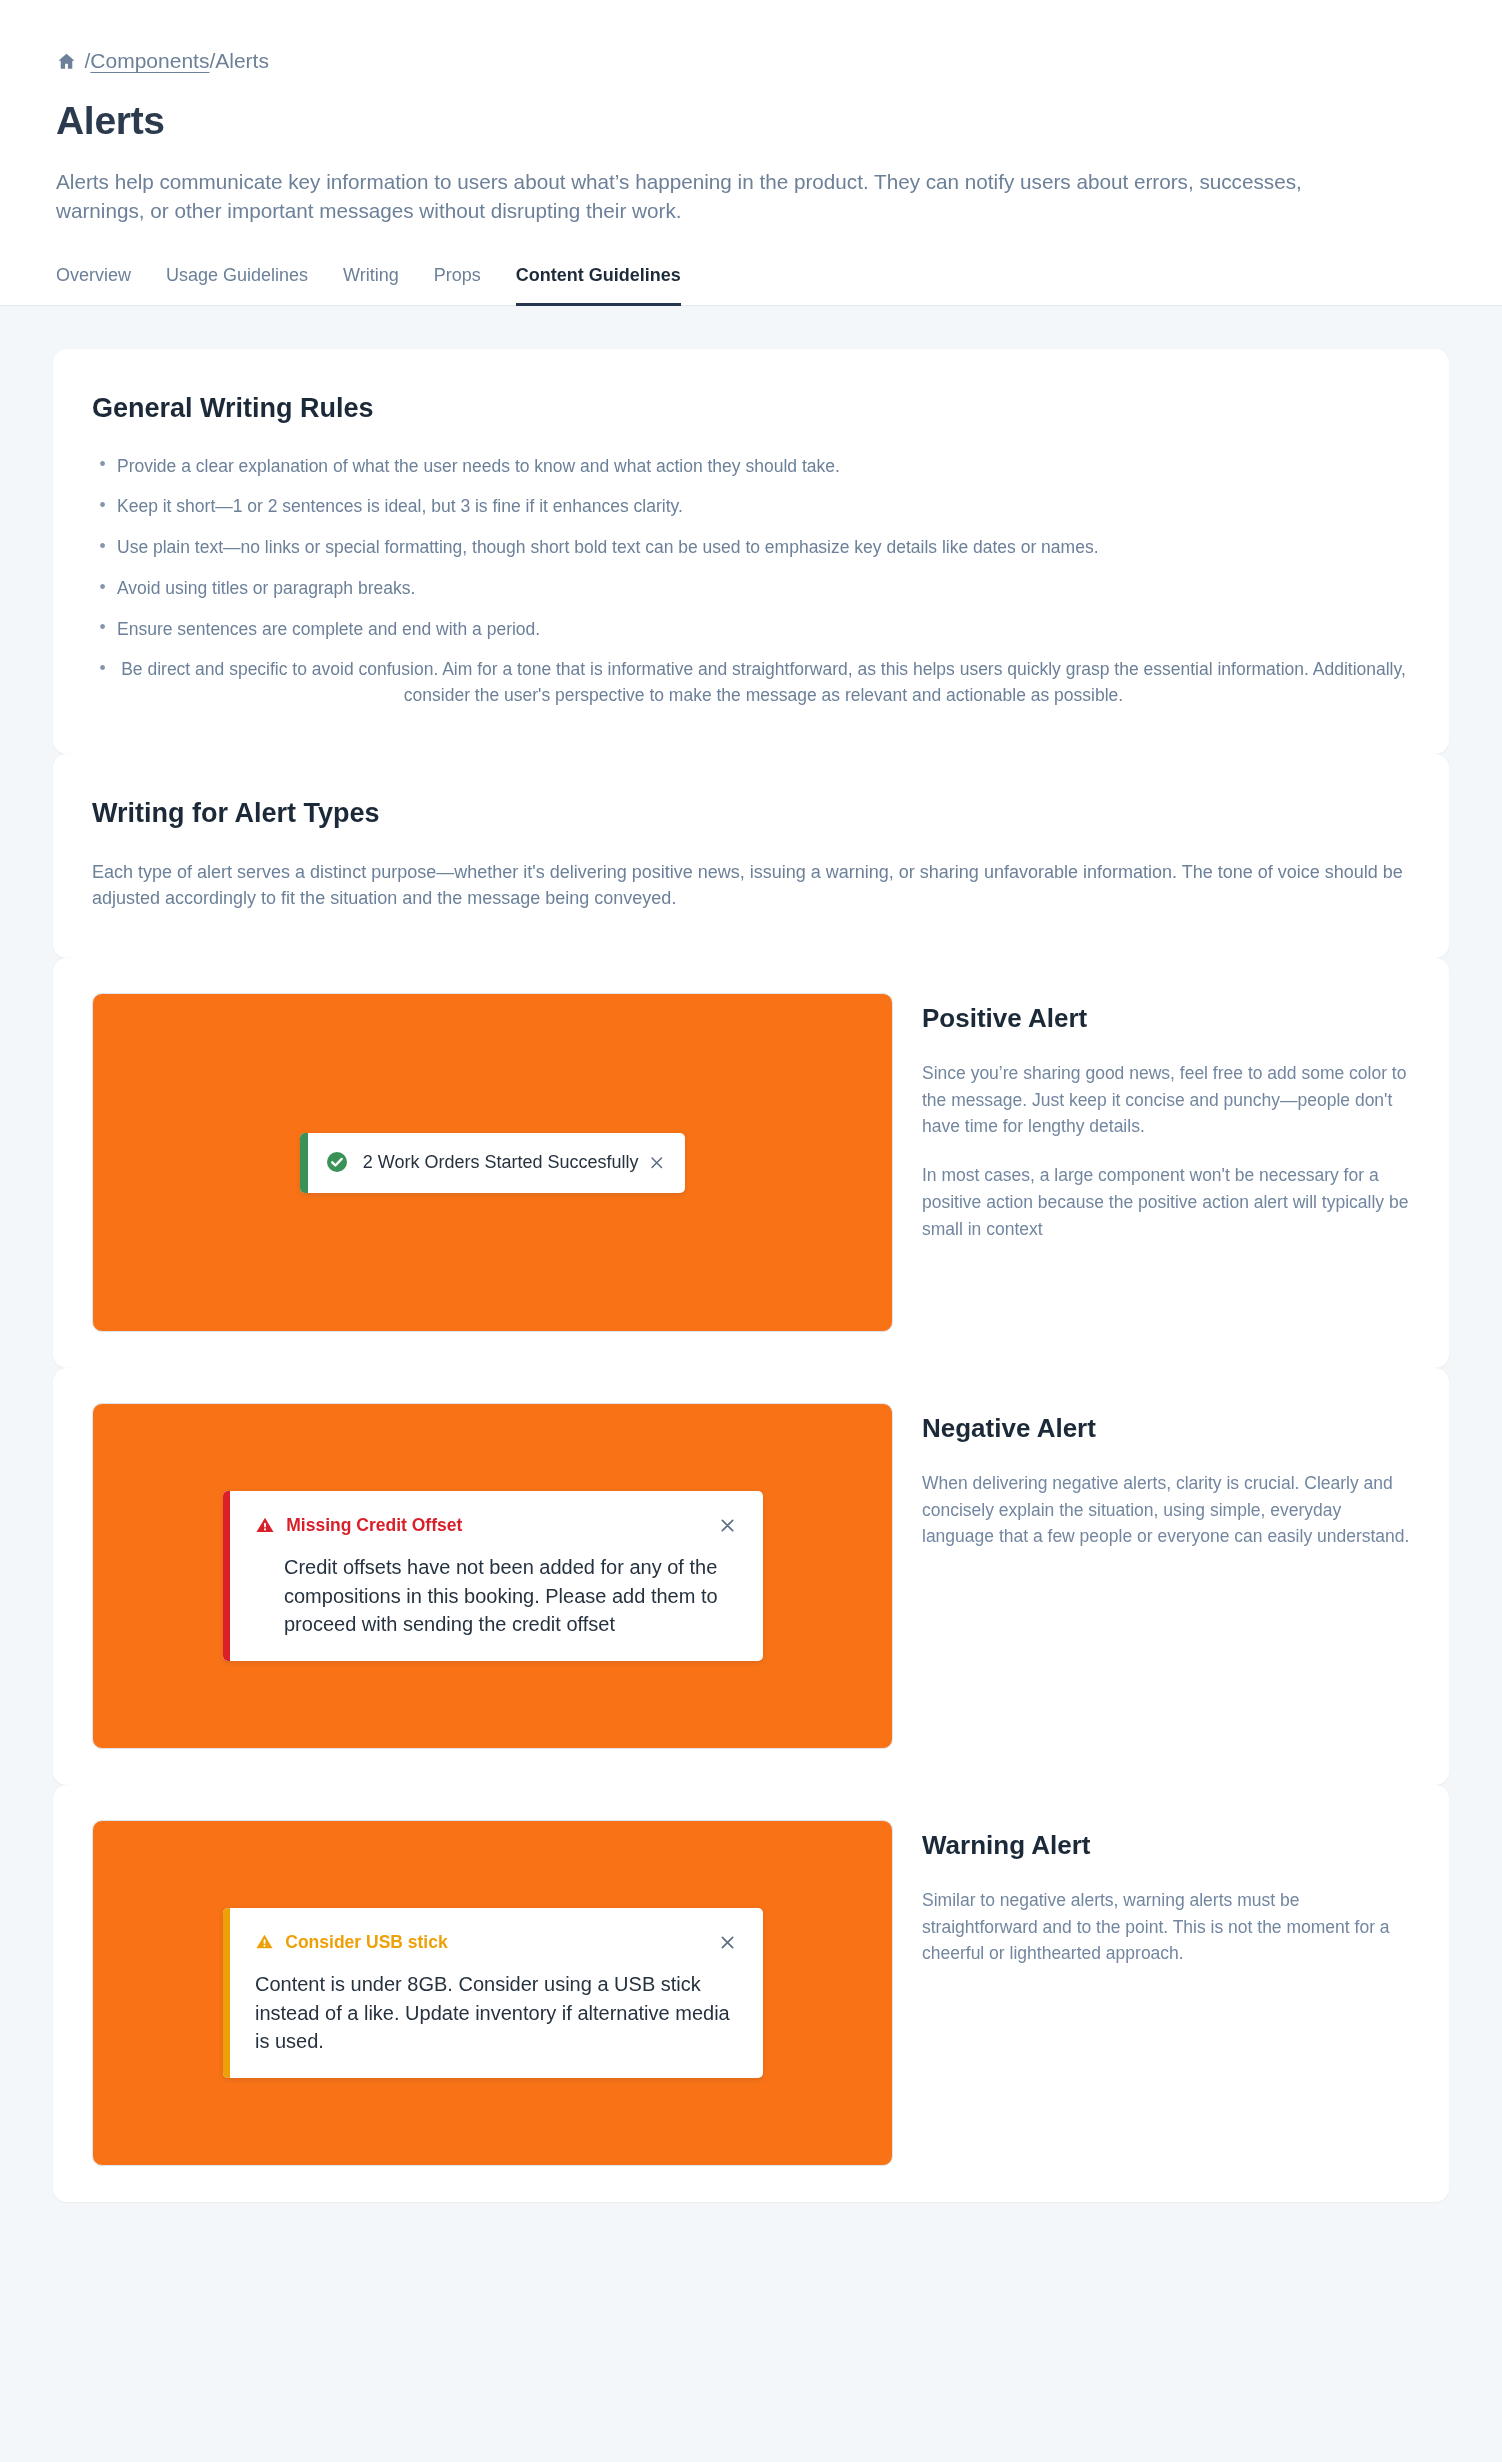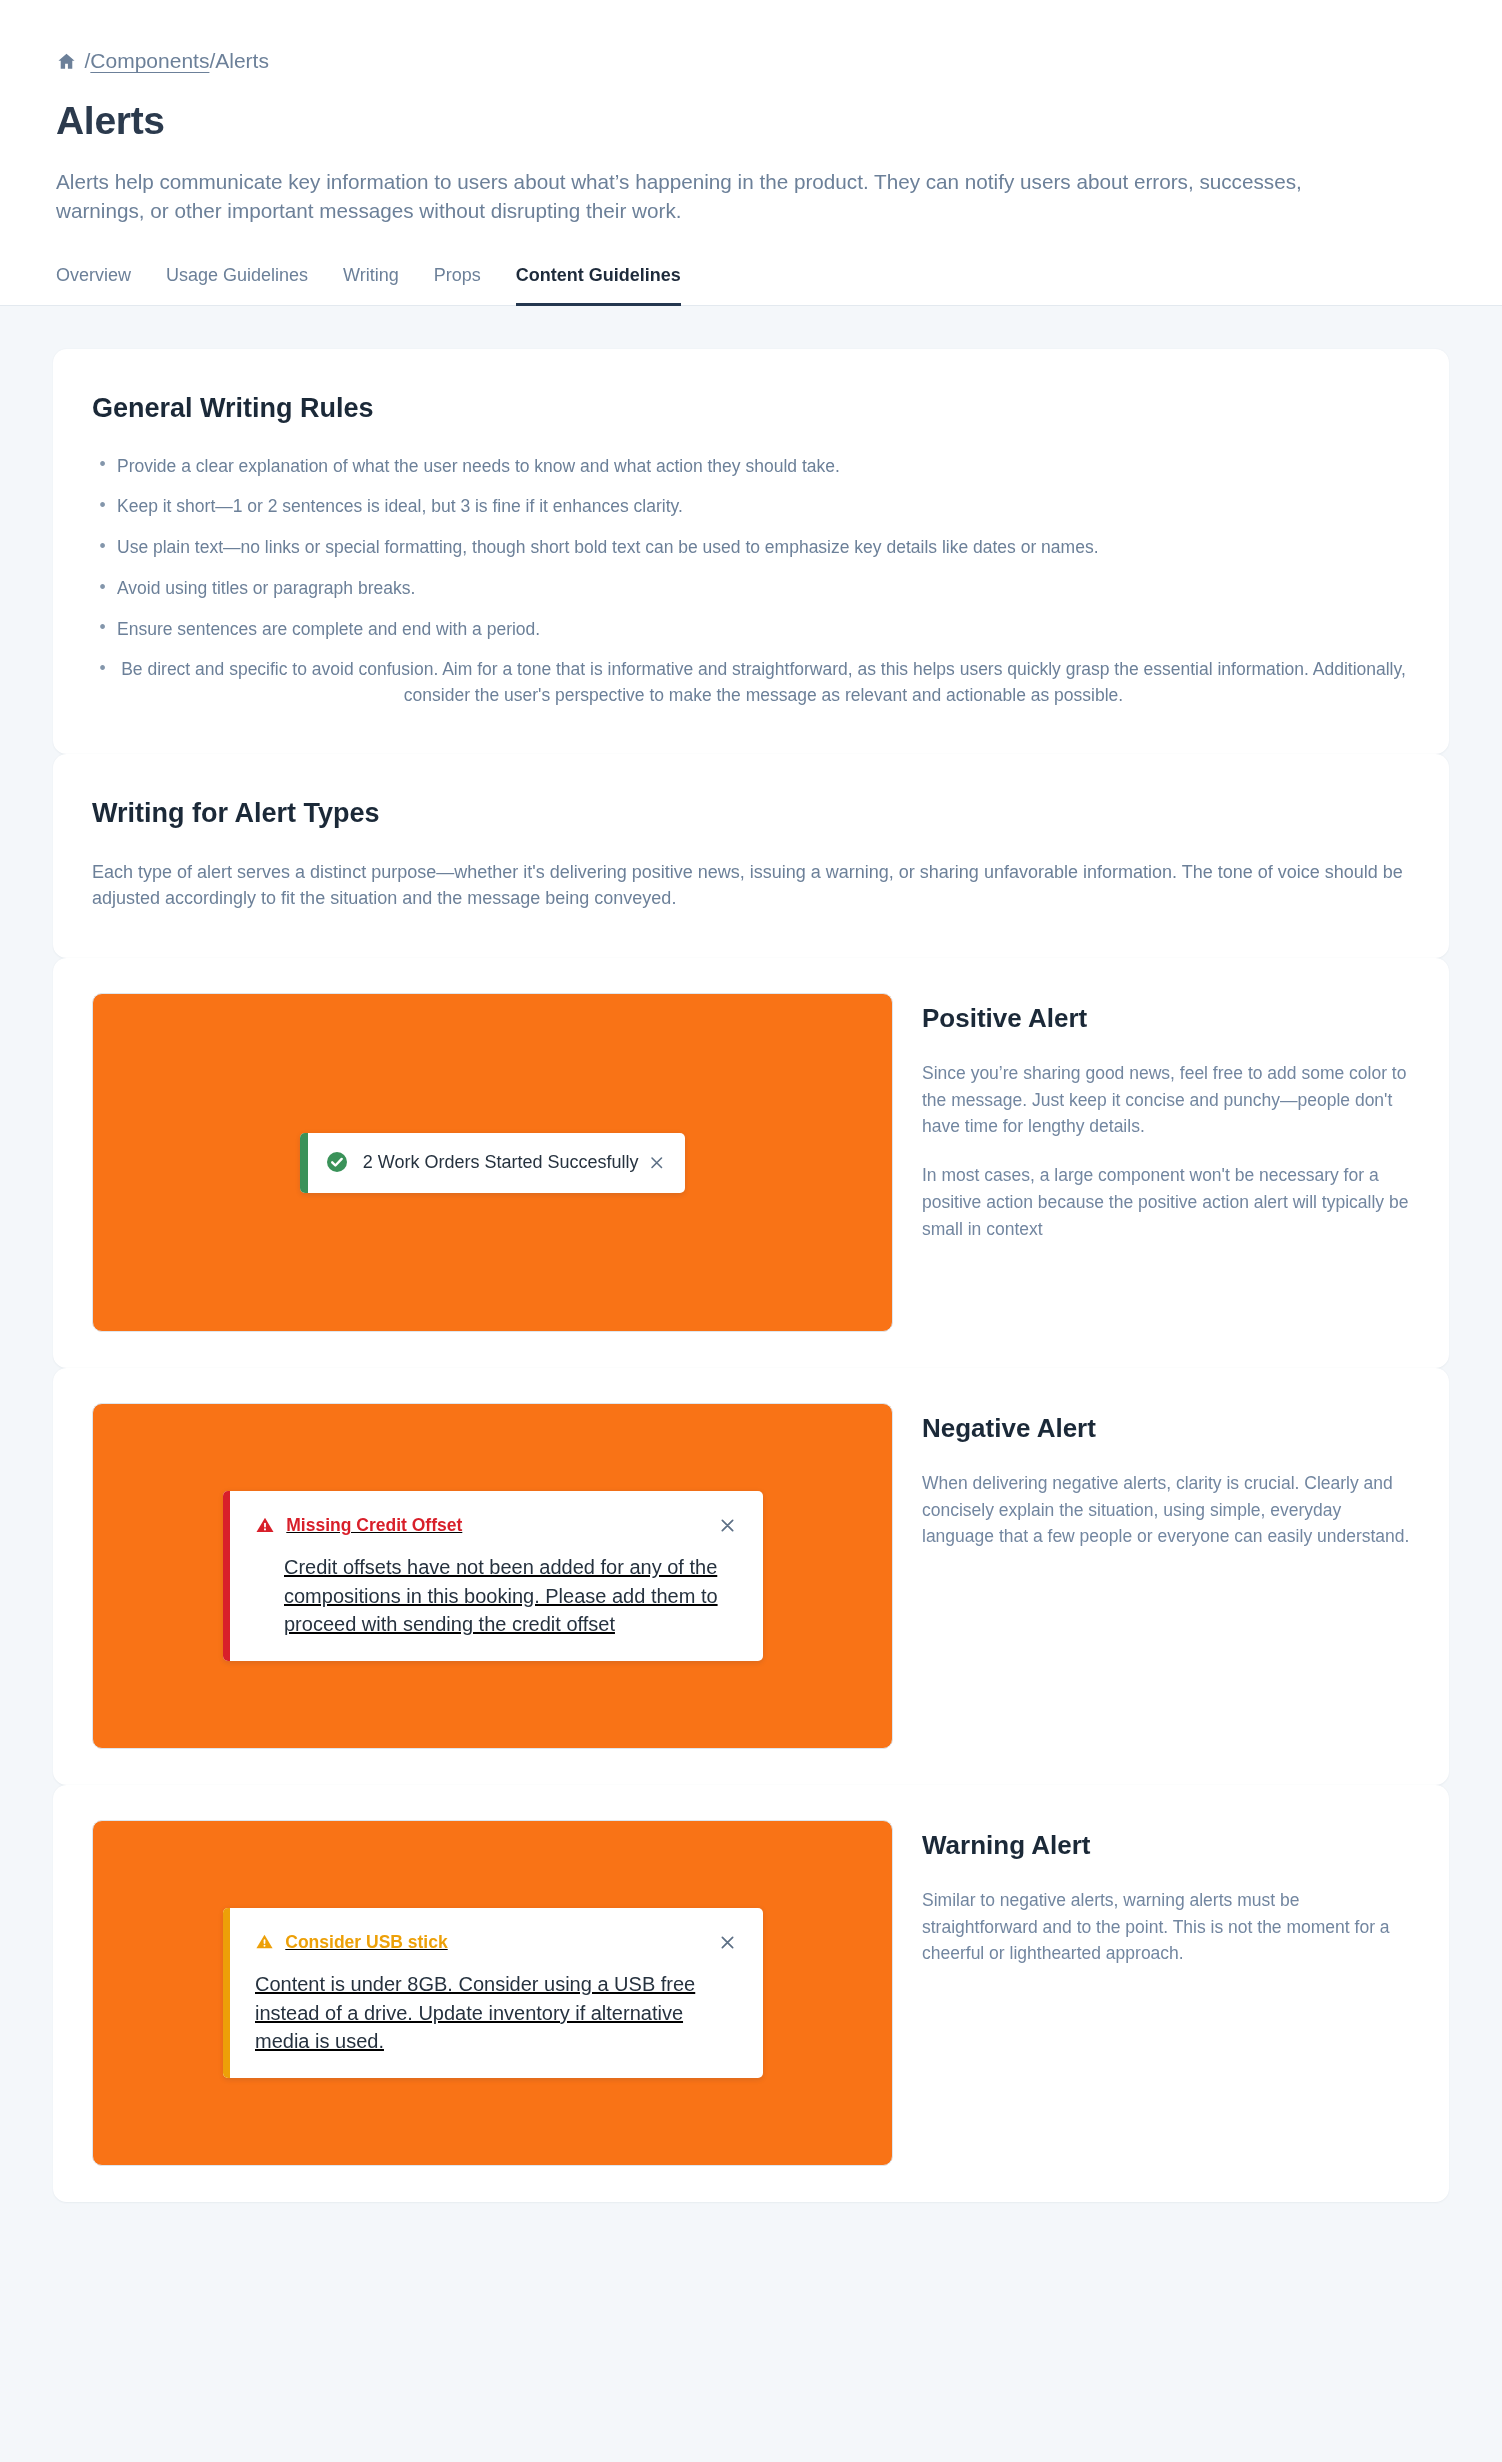--- a/index.html
+++ b/index.html
@@ -218,21 +218,21 @@
   }
   .alert-small .alert-text {
     font-size: 18px;
     color: #26323f;
     flex: 1 1 auto;
     margin-left: 13.8px;
     white-space: nowrap;
   }
 
   
-  .alert-large { width: 540px; text-decoration: underline; }
+  .alert-large { width: 540px; }
   .alert-large .alert-inner {
     flex: 1 1 auto;
     padding: 21px 21px 22.5px 25px;
   }
   .alert-head {
     display: flex;
     align-items: center;
   }
   .alert-title {
     font-size: 17.5px;
@@ -390,21 +390,21 @@
                 <circle cx="12" cy="17.3" r="1.25" fill="#ffffff"></circle>
               </svg>
             </span>
             <span class="alert-title warning">Consider USB stick</span>
             <span class="close-btn">
               <svg width="19" height="19" viewBox="0 0 24 24" aria-hidden="true">
                 <path d="M5.5 5.5l13 13M18.5 5.5l-13 13" stroke="#5d7086" stroke-width="2.2" stroke-linecap="round"></path>
               </svg>
             </span>
           </div>
-          <p class="alert-msg noindent">Content is under 8GB. Consider using a USB free instead of a drive. Update inventory if alternative media is used.</p>
+          <p class="alert-msg noindent">Content is under 8GB. Consider using a USB stick instead of a like. Update inventory if alternative media is used.</p>
         </div>
       </div>
 
     </div>
     <div class="copy-pane">
       <h3 class="copy-title">Warning Alert</h3>
       <p class="copy-para">Similar to negative alerts, warning alerts must be straightforward and to the point. This is not the moment for a cheerful or lighthearted approach.</p>
     </div>
   </section>
 

